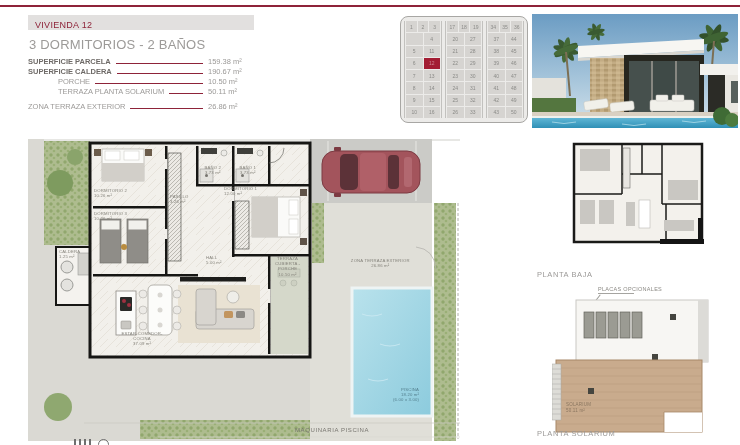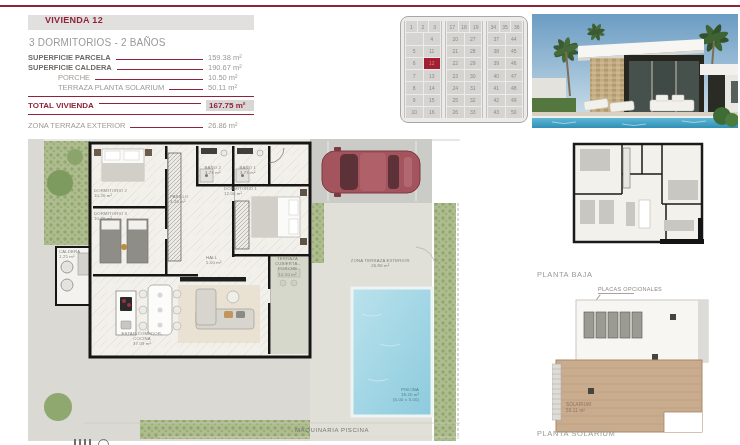--- a/index.html
+++ b/index.html
@@ -3,23 +3,23 @@
 <meta charset="utf-8">
 <style>
   html,body{margin:0;padding:0}
   body{width:740px;height:445px;position:relative;background:#ffffff;
        font-family:"Liberation Sans",sans-serif;overflow:hidden}
 
   .top-rule{position:absolute;left:0;top:5px;width:740px;height:2px;background:#8e2339}
 
   
   #specs{position:absolute;left:28px;top:15px;width:226px}
-  .title-bar{height:15px;background:#e2e0df;display:flex;align-items:flex-start;
-             padding-left:17px;font-size:9px;font-weight:bold;color:#8e2339;letter-spacing:.3px}
-  .subtitle{margin:7px 0 4px 1px;font-size:10px;color:#9c9a98;letter-spacing:.2px}
+  .title-bar{height:15px;background:#e2e0df;display:flex;align-items:flex-end;
+             padding-left:7px;font-size:9px;font-weight:normal;color:#8e2339;letter-spacing:.3px}
+  .subtitle{margin:7px 0 4px 1px;font-size:13px;color:#9c9a98;letter-spacing:.2px}
   .spec-row{display:flex;align-items:flex-end;font-size:7.5px;color:#9c9a98;height:10px}
   .spec-row .lbl{white-space:nowrap}
   .spec-row.bold .lbl{color:#6e6a67;font-weight:bold}
   .spec-row.indent{padding-left:30px}
   .leader{flex:1;border-bottom:1px solid #8e2339;margin:0 5px;transform:translateY(-2px)}
   .val{width:46px;white-space:nowrap}
   .total-row{display:flex;align-items:center;border-top:1.5px solid #8e2339;
              border-bottom:1.5px solid #8e2339;margin-top:4px;padding:3px 0;font-size:8px}
   .total-row .lbl{color:#8e2339;font-weight:bold}
   .total-row .val{background:#d9d7d5;color:#8e2339;font-weight:bold;width:42px;padding:1px 3px}
@@ -88,25 +88,20 @@
   </div>
   <div class="spec-row indent">
     <span class="lbl">PORCHE</span>
     <span class="leader"></span>
     <span class="val">10.50 m²</span>
   </div>
   <div class="spec-row indent">
     <span class="lbl">TERRAZA PLANTA SOLARIUM</span>
     <span class="leader"></span>
     <span class="val">50.11 m²</span>
-  </div>
-  <div class="total-row">
-    <span class="lbl">TOTAL VIVIENDA</span>
-    <span class="leader"></span>
-    <span class="val">167.75 m²</span>
   </div>
   <div class="spec-row zona-row">
     <span class="lbl">ZONA TERRAZA EXTERIOR</span>
     <span class="leader"></span>
     <span class="val">26.86 m²</span>
   </div>
 </div>
 
 <div id="site-grid">
     <div class="grid-block">

